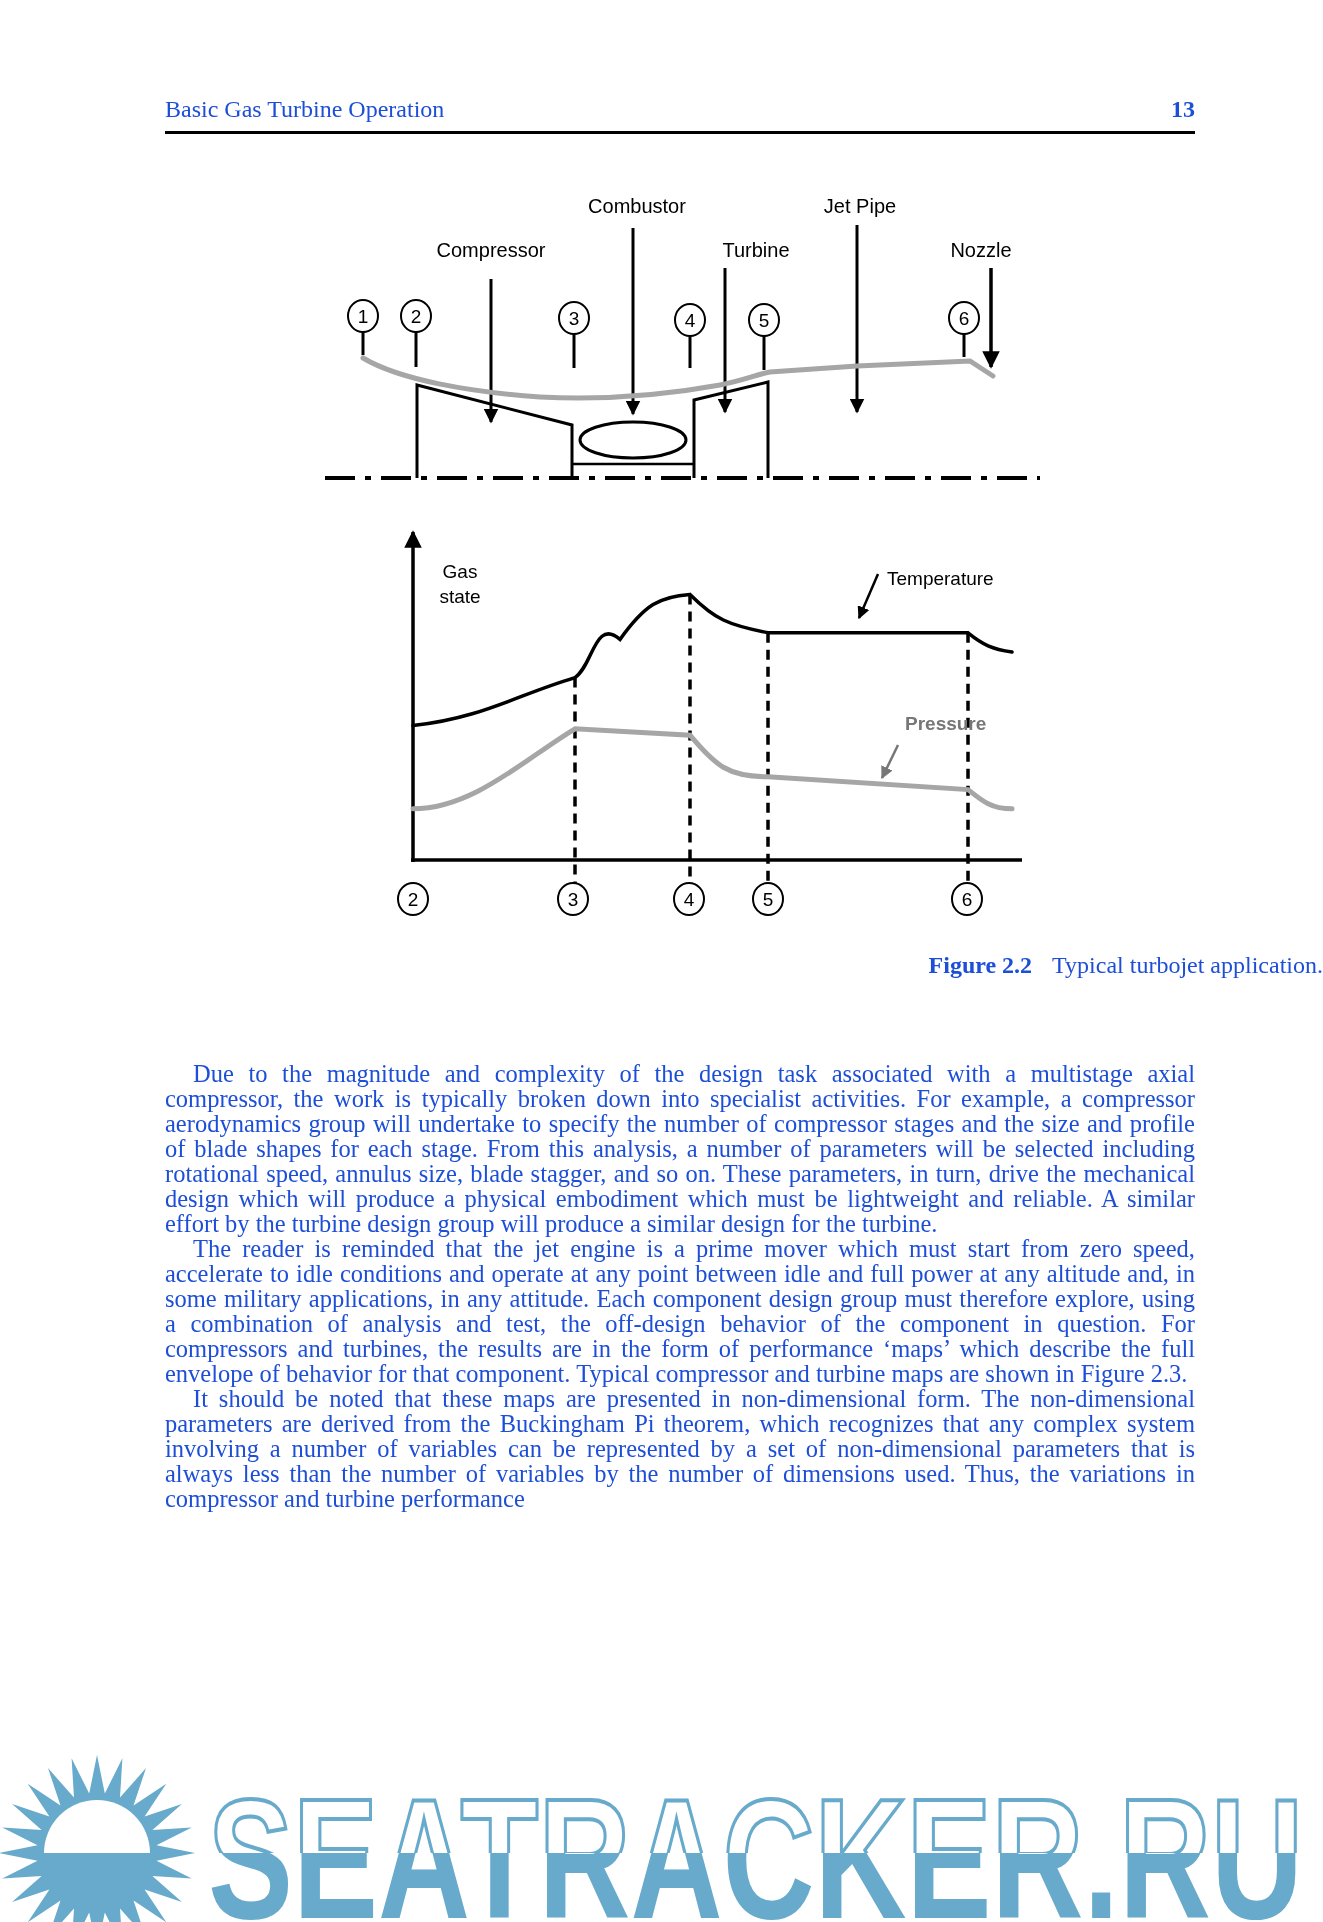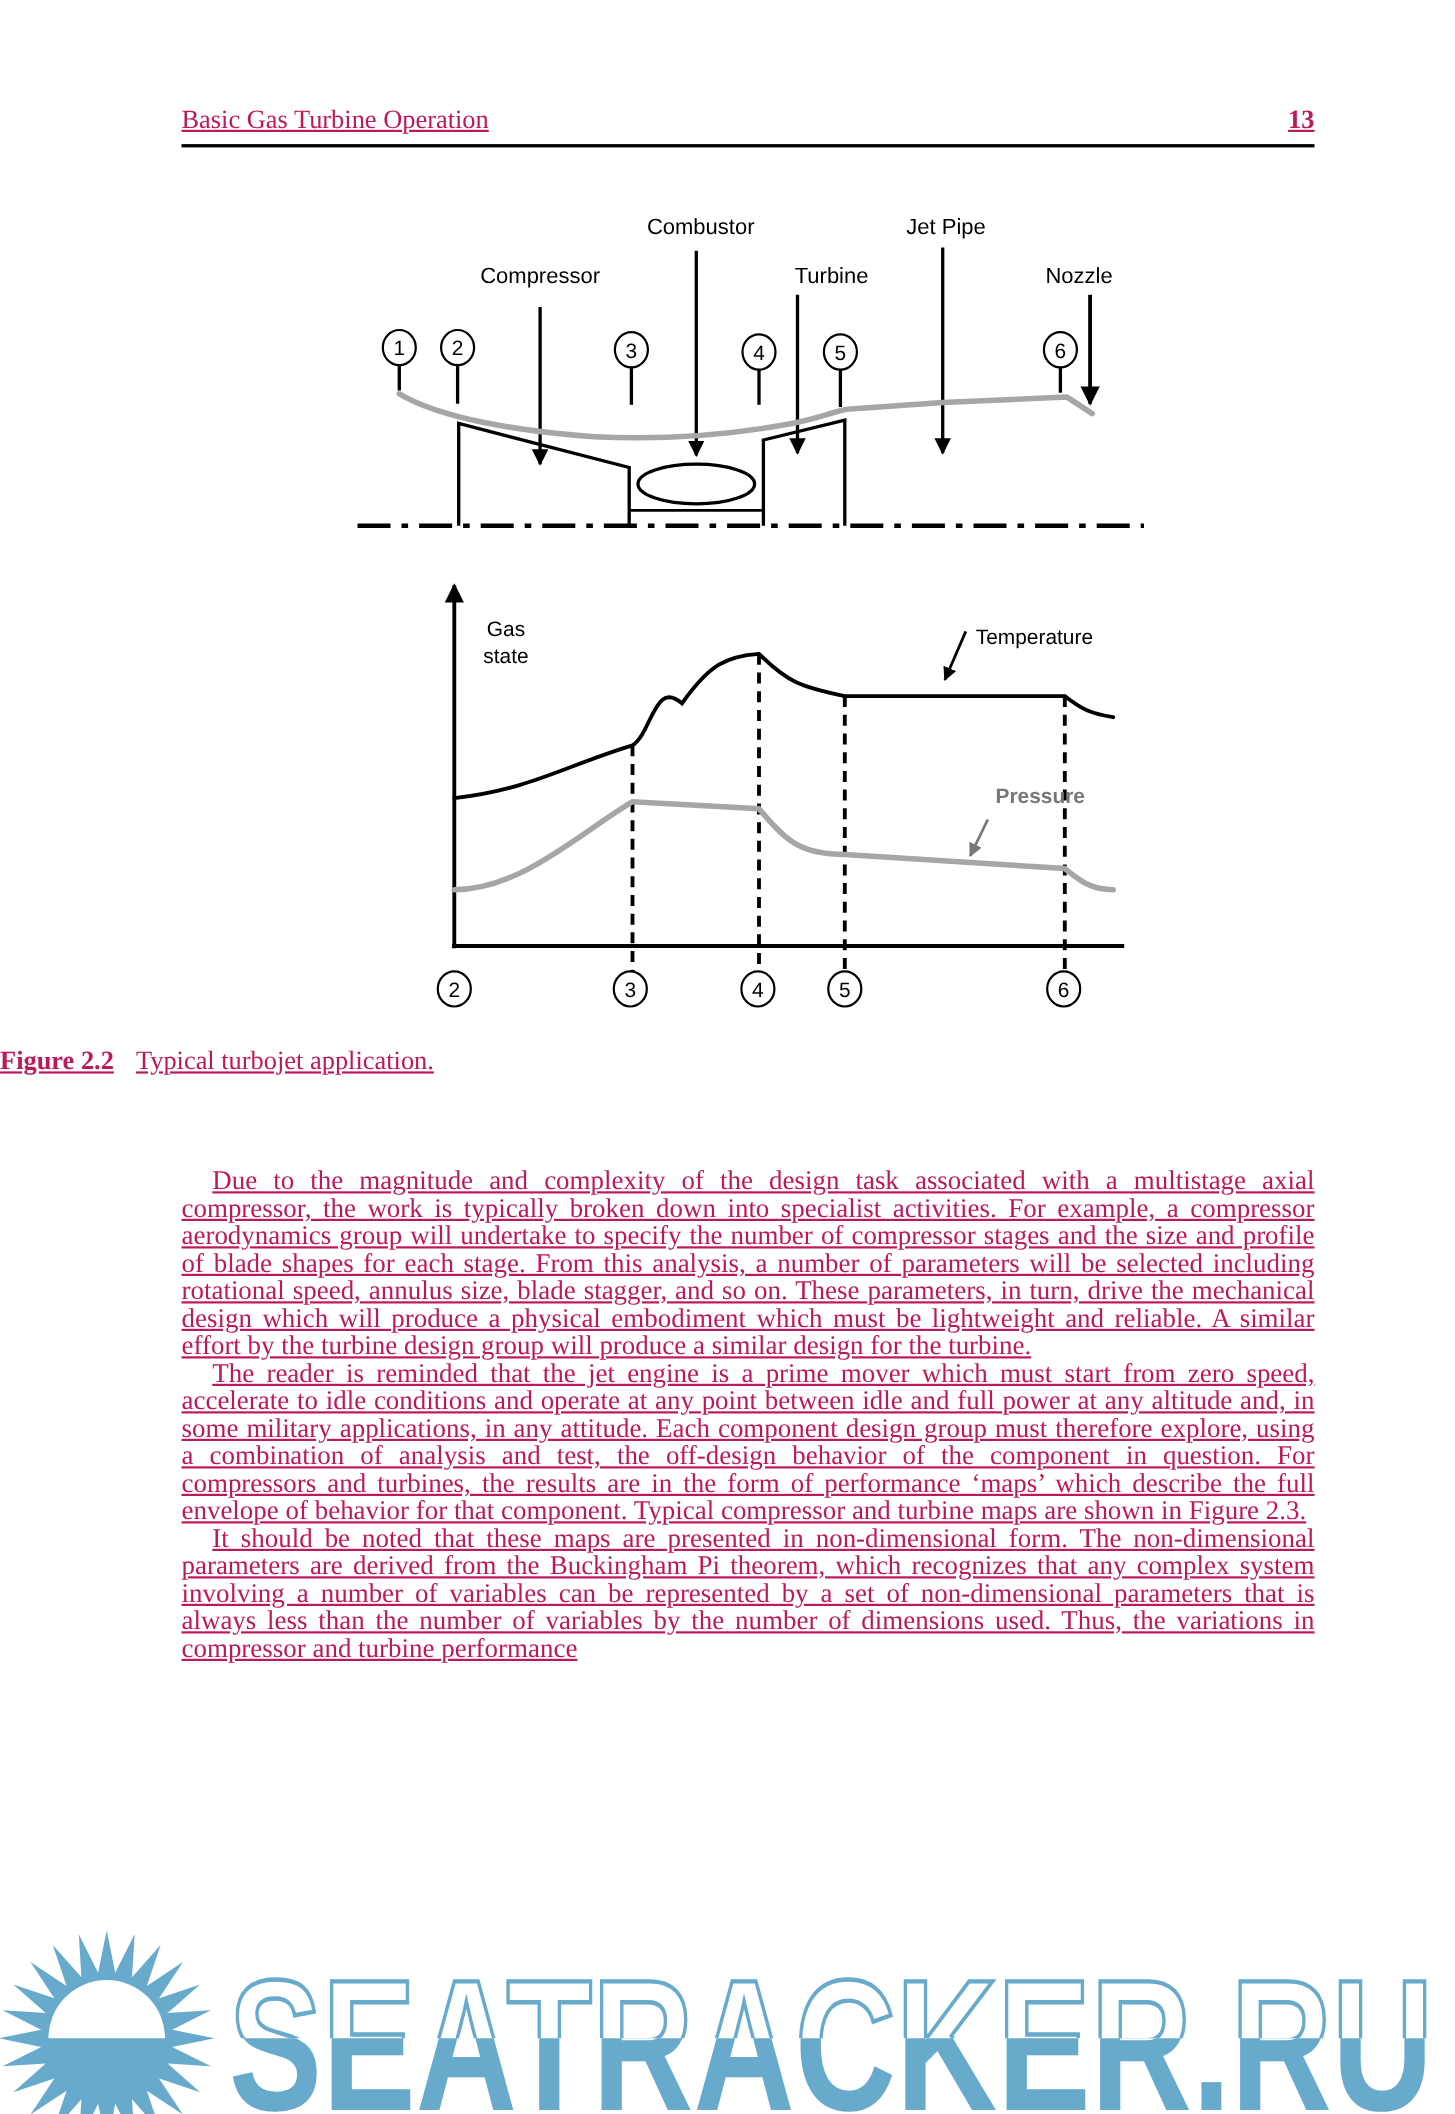--- a/index.html
+++ b/index.html
@@ -1,22 +1,22 @@
 <!DOCTYPE html>
 <html><head>
 <meta charset="utf-8">
 <style>
   html, body { margin: 0; padding: 0; background: #ffffff; }
   body { width: 1323px; height: 1922px; position: relative; overflow: hidden; }
-  .serif { font-family: "Liberation Serif", "DejaVu Serif", serif; color: #be185d; text-decoration: underline; }
+  .serif { font-family: "Liberation Serif", "DejaVu Serif", serif; color: #1d4ed8; }
   #running-head { position: absolute; left: 165px; top: 96px; font-size: 24px; }
   #page-num { position: absolute; right: 128px; top: 96px; font-size: 24px; font-weight: bold; }
   #head-rule { position: absolute; left: 165px; top: 131px; width: 1030px; height: 3px; background: #000; }
   #figure { position: absolute; left: 0; top: 0; }
-  #caption { position: absolute; left: 0; width: 1323px; top: 952px; text-align: left; font-size: 24px; }
+  #caption { position: absolute; left: 0; width: 1323px; top: 952px; text-align: right; font-size: 24px; }
   #caption .label { font-weight: bold; margin-right: 20px; }
   #body-text { position: absolute; left: 165px; top: 1061px; width: 1030px; font-size: 24.5px; line-height: 25px; text-align: justify; }
   #body-text p { margin: 0; text-indent: 28px; }
   #watermark { position: absolute; left: 0; top: 1720px; width: 1323px; height: 202px; }
   svg text { font-family: "Liberation Sans", "DejaVu Sans", sans-serif; }
 </style>
 </head>
 <body>
 
 <div id="running-head" class="serif">Basic Gas Turbine Operation</div>

